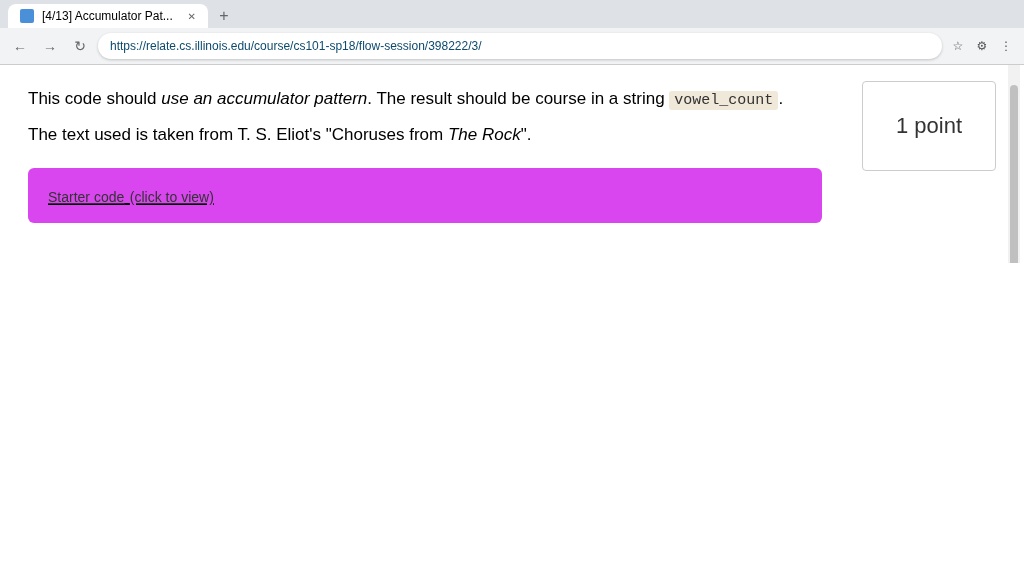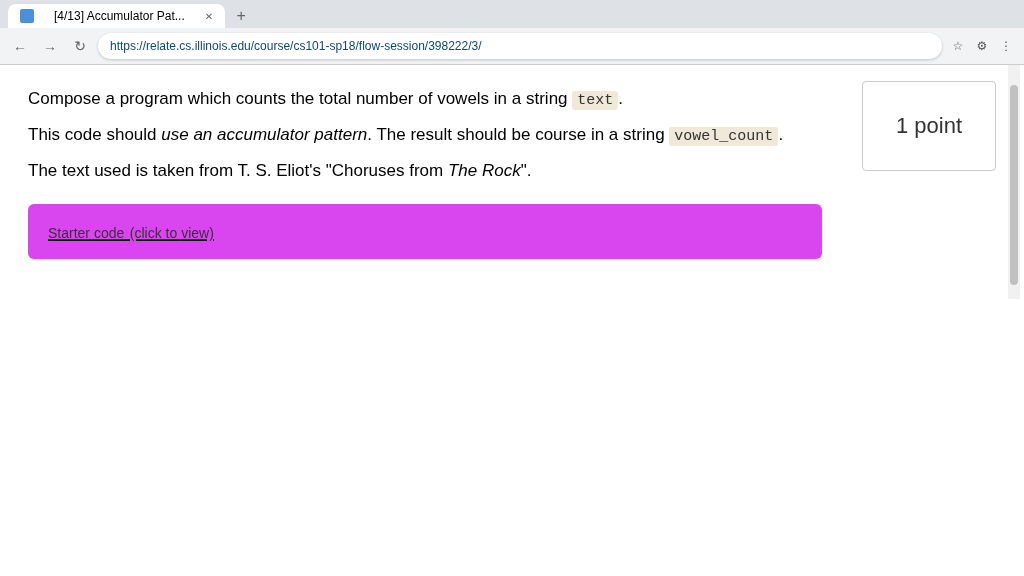--- a/index.html
+++ b/index.html
@@ -27,21 +27,21 @@
       height: 28px;
     }
 
     .tab-active {
       background: #fff;
       border-radius: 8px 8px 0 0;
       padding: 4px 12px;
       font-size: 12px;
       display: flex;
       align-items: center;
-      gap: 20px;
+      gap: 8px;
       height: 24px;
       min-width: 200px;
     }
 
     .tab-favicon {
       width: 14px;
       height: 14px;
       background: #4a90d9;
       border-radius: 2px;
       display: inline-block;
@@ -255,23 +255,20 @@
       <div class="toolbar-icon">⋮</div>
     </div>
   </div>
 </div>
 
 <div class="page-content">
 
   <div class="main-content">
 
 
-    <div class="description">
-      <span>Compose a program which counts the total number of vowels in a string </span><code class="code-inline">text</code><span>.</span>
-    </div>
 
     <div class="description">
       <span>This code should </span><em>use an accumulator pattern</em><span>. The result should be course in a string </span><code class="code-inline">vowel_count</code><span>.</span>
     </div>
 
     <div class="description">
       <span>The text used is taken from T. S. Eliot's "Choruses from <em>The Rock</em>".</span>
     </div>
 
     <div class="starter-code-section">

